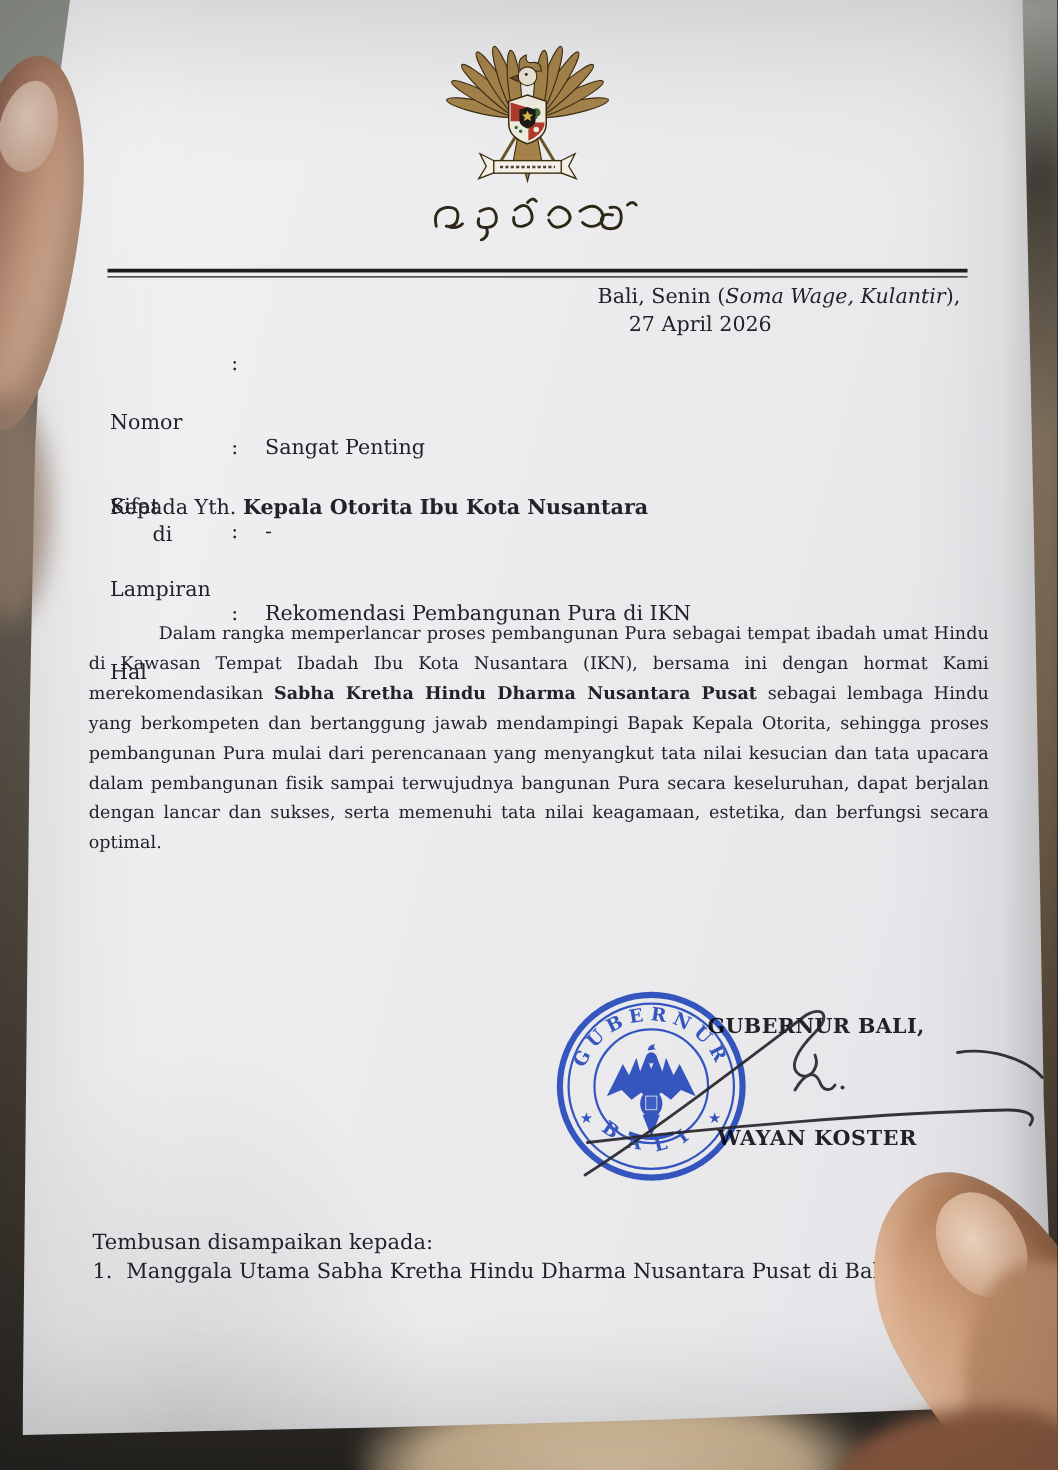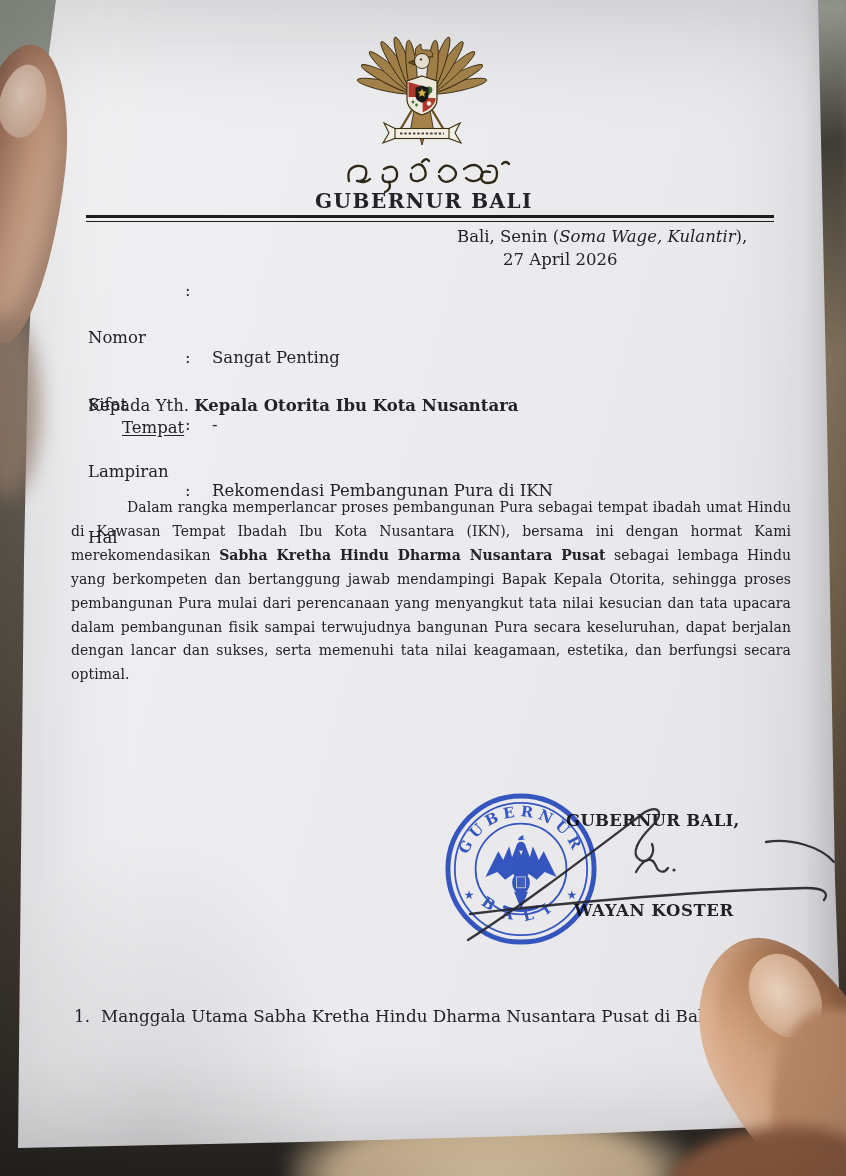--- a/index.html
+++ b/index.html
@@ -25,21 +25,21 @@
   .paper-shade{position:absolute;inset:0;
     background:
       linear-gradient(100deg,rgba(255,255,255,.45) 0%,rgba(255,255,255,0) 16%),
       linear-gradient(to left,rgba(0,0,0,.12) 0%,rgba(0,0,0,0) 5%),
       linear-gradient(to bottom,rgba(0,0,0,0) 90%,rgba(0,0,0,.06) 100%),
       radial-gradient(ellipse at 18% 98%,rgba(0,0,0,.10),rgba(0,0,0,0) 20%);}
   .content{position:absolute;inset:0;color:#232228;}
   .abs{position:absolute;}
   .title{left:254px;top:189px;width:340px;text-align:center;font-weight:bold;font-size:20px;letter-spacing:1.5px;}
   .rule{left:86px;top:215px;width:688px;height:3px;border-top:3px solid #1d1c1c;border-bottom:1px solid #1d1c1c;}
-  .date1{left:457px;top:227px;font-size:16.5px;}
+  .date1{left:478px;top:227px;font-size:16.5px;}
   .date2{left:503px;top:250px;font-size:16.5px;}
   .meta{left:88px;top:281px;font-size:16.5px;line-height:19.8px;}
   .meta-row{display:flex;}
   .meta-label{width:97px;margin-top:47px;}
   .meta-colon{width:27px;}
   .recipient{left:88px;top:395px;font-size:16.5px;line-height:21.5px;}
   .recip-ind{margin-left:34px;}
   .u{text-decoration:underline;text-underline-offset:2px;}
   .para{left:71px;width:720px;font-size:14px;line-height:23.9px;text-align:justify;text-indent:56px;letter-spacing:.05px;}
   .p1{top:496px;}
@@ -141,21 +141,20 @@
           <path d="M47 27 q3 7 -4 10"></path>
           <path d="M70 13 q9 -8 13 2 q3 9 -7 11 q-8 1 -7 -7"></path>
           <path d="M80 7 q4 -5 7 -1"></path>
           <path d="M97 17 q6 -11 15 -3 q5 6 -2 11 q-9 5 -13 -4"></path>
           <path d="M122 14 q11 -8 17 0 q4 7 -3 11 q-7 3 -12 -2"></path>
           <path d="M146 11 q9 -2 9 8 q0 9 -9 9 q-7 0 -7 -7 q1 -6 9 -4"></path>
           <path d="M160 9 q4 -4 7 0"></path>
         </g>
       </svg>
 
-      <div class="abs title">GUBERNUR BALI</div>
       <div class="abs rule"></div>
 
       <div class="abs date1"><span>Bali, Senin (</span><i>Soma Wage, Kulantir</i><span>),</span></div>
       <div class="abs date2">27 April 2026</div>
 
       <div class="abs meta">
         <div class="meta-row">
           <span class="meta-label">Nomor</span>
           <span class="meta-colon">:</span>
         </div>
@@ -171,21 +170,21 @@
         </div>
         <div class="meta-row">
           <span class="meta-label">Hal</span>
           <span class="meta-colon">:</span>
           <span>Rekomendasi Pembangunan Pura di IKN</span>
         </div>
       </div>
 
       <div class="abs recipient">
         <div><span>Kepada Yth. </span><b>Kepala Otorita Ibu Kota Nusantara</b></div>
-        <div class="recip-ind u">Tempat</div>
+        <div class="recip-ind">di</div>
       </div>
 
       <div class="abs para p1"><span>Dalam rangka memperlancar proses pembangunan Pura sebagai tempat ibadah umat Hindu di Kawasan Tempat Ibadah Ibu Kota Nusantara (IKN), bersama ini dengan hormat Kami merekomendasikan </span><b>Sabha Kretha Hindu Dharma Nusantara Pusat</b><span> sebagai lembaga Hindu yang berkompeten dan bertanggung jawab mendampingi Bapak Kepala Otorita, sehingga proses pembangunan Pura mulai dari perencanaan yang menyangkut tata nilai kesucian dan tata upacara dalam pembangunan fisik sampai terwujudnya bangunan Pura secara keseluruhan, dapat berjalan dengan lancar dan sukses, serta memenuhi tata nilai keagamaan, estetika, dan berfungsi secara optimal.</span></div>
 
       <div class="abs sig-title">GUBERNUR BALI,</div>
       <div class="abs sig-name">WAYAN KOSTER</div>
 
       <svg class="abs stamp" width="158" height="158" viewBox="0 0 160 160">
         <defs>
           <path id="arcTop" d="M 23 84 A 57 57 0 1 1 137 84"></path>
@@ -218,20 +217,21 @@
       <svg class="abs signature" width="416" height="150" viewBox="0 0 416 150">
         <g fill="none" stroke="#26262b" stroke-width="2.3" stroke-linecap="round">
           <path d="M40 147 C 95 112 160 62 217 19 C 232 11 236 21 224 33 C 210 47 202 61 212 67 C 220 71 228 61 224 51"></path>
           <path d="M208 79 C 216 65 224 63 228 73 C 230 79 236 81 240 75"></path>
           <circle cx="246" cy="77" r="1.6" fill="#26262b" stroke="none"></circle>
           <path d="M338 49 C 362 45 392 53 406 69"></path>
           <path d="M42 121 C 142 109 282 97 378 95 C 394 95 402 99 396 107"></path>
         </g>
       </svg>
 
+      <div class="abs tembusan-h">Tembusan disampaikan kepada:</div>
       <div class="abs tembusan-i">
         <span class="tembusan-n">1.</span>
         <span>Manggala Utama Sabha Kretha Hindu Dharma Nusantara Pusat di Bali.</span>
       </div>
 
     </div>
   </div>
 
   <div class="skin thumb-left"></div>
   <div class="skin thumb-left-nail"></div>

